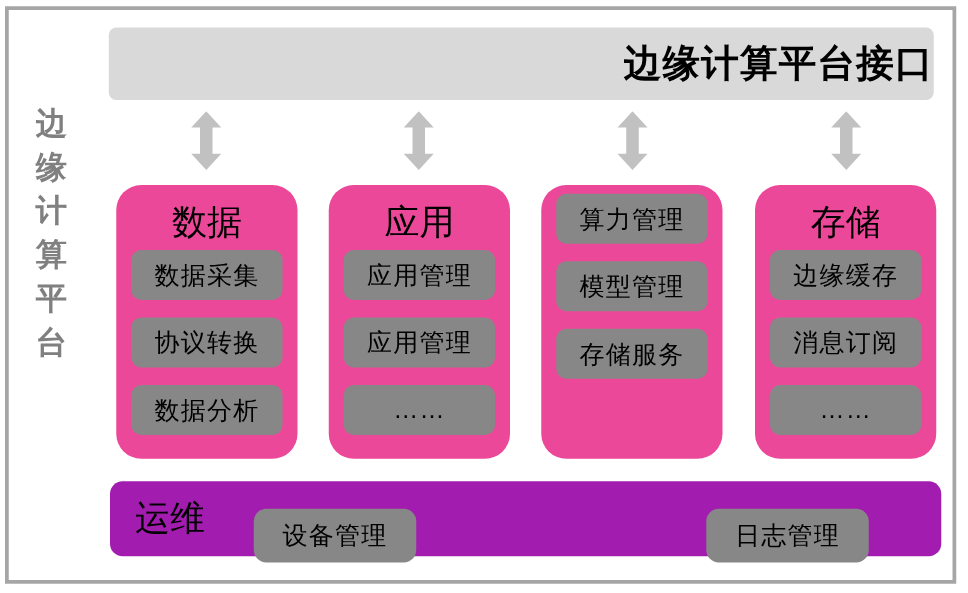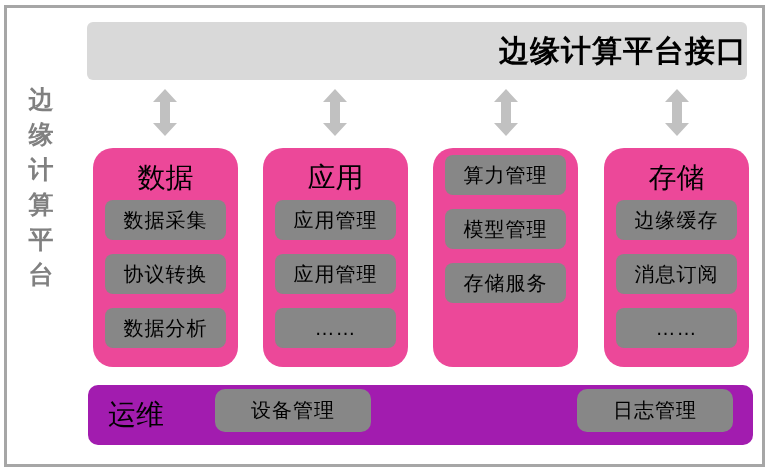--- a/index.html
+++ b/index.html
@@ -51,24 +51,24 @@
   
   .bottom-bar{
     position:absolute;left:88px;top:385px;width:665px;height:60px;
     background:#a21caf;border-radius:10px;
   }
   .bottom-label{
     position:absolute;left:20px;top:0;height:60px;
     display:flex;align-items:center;font-size:28px;color:#000;
   }
   .bottom-btn{
-    position:absolute;top:4px;width:156px;height:43px;
+    position:absolute;top:22px;width:130px;height:43px;
     background:#878787;border-radius:10px;
     display:flex;align-items:center;justify-content:center;
-    font-size:20px;color:#000;letter-spacing:1px;margin-left:12px;
+    font-size:20px;color:#000;letter-spacing:1px;
   }
   .b1{left:115px}.b2{left:294px}.b3{left:477px}
 </style>
 </head>
 <body>
 
 <div class="frame"></div>
 
 <div class="side-label">
   <div class="ch">边</div>

